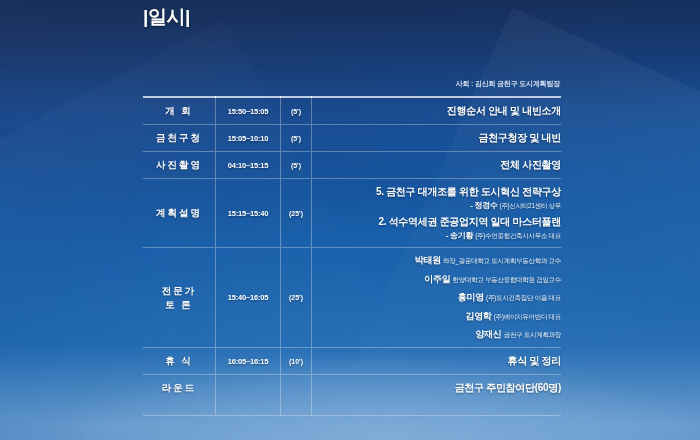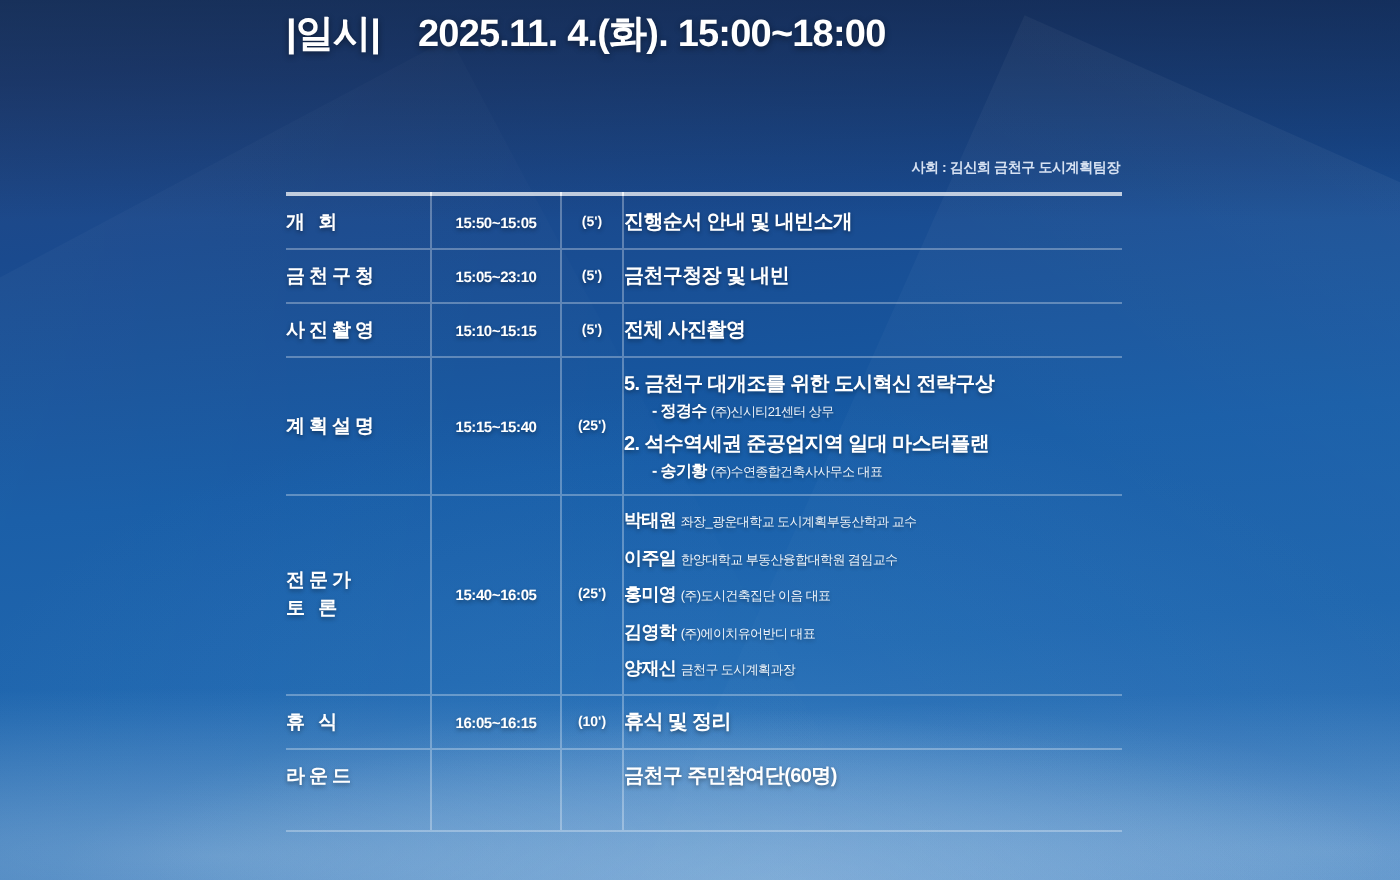--- a/index.html
+++ b/index.html
@@ -131,20 +131,21 @@
     border-top: 2px solid rgba(255,255,255,0.72);
   }
   table.schedule td {
     color: #ffffff;
     vertical-align: middle;
     padding: 6px 0;
     text-shadow: 0 1px 2px rgba(0,0,0,0.38);
   }
   .col-item {
     width: 72px;
+    text-align: center;
     font-size: 9.5px;
     font-weight: bold;
     letter-spacing: 2px;
     border-right: 1px solid rgba(255,255,255,0.30);
   }
   .col-time {
     width: 64px;
     text-align: center;
     font-size: 7.5px;
     font-weight: bold;
@@ -156,20 +157,21 @@
     text-align: center;
     font-size: 7px;
     font-weight: bold;
     border-right: 1px solid rgba(255,255,255,0.30);
   }
   .col-detail {
     padding-left: 11px;
     font-size: 10px;
     font-weight: bold;
     letter-spacing: -0.3px;
+    text-align: right;
   }
   .topic {
     font-size: 10px;
     font-weight: bold;
     margin-bottom: 1px;
   }
   .speaker {
     font-size: 8px;
     font-weight: bold;
     padding-left: 14px;
@@ -211,49 +213,48 @@
 
   <div class="bg-top-dark"></div>
   <div class="bg-glow"></div>
   <div class="bg-diag-left"></div>
   <div class="bg-diag-right"></div>
   <div class="bg-cloud"></div>
 
   <div class="header">
     <div class="info-line">
       <span class="info-label">|일시|</span>
-      <span class="info-value">2025.11. 4.(화). 15:00~18:00</span>
     </div>
     <div class="info-line">
     </div>
   </div>
 
   <div class="moderator">사회 : 김신희 금천구 도시계획팀장</div>
 
   <div class="table-wrap">
     <table class="schedule">
       <tbody>
 
         <tr class="first-row">
           <td class="col-item">개 회</td>
           <td class="col-time">15:50~15:05</td>
           <td class="col-dur">(5')</td>
           <td class="col-detail">진행순서 안내 및 내빈소개</td>
         </tr>
 
         <tr>
           <td class="col-item">금천구청</td>
-          <td class="col-time">15:05~23:10</td>
+          <td class="col-time">15:05~10:10</td>
           <td class="col-dur">(5')</td>
           <td class="col-detail">금천구청장 및 내빈</td>
         </tr>
 
         <tr>
           <td class="col-item">사진촬영</td>
-          <td class="col-time">15:10~15:15</td>
+          <td class="col-time">04:10~15:15</td>
           <td class="col-dur">(5')</td>
           <td class="col-detail">전체 사진촬영</td>
         </tr>
 
         <tr>
           <td class="col-item">계획설명</td>
           <td class="col-time">15:15~15:40</td>
           <td class="col-dur">(25')</td>
           <td class="col-detail">
             <div class="topic-block">

